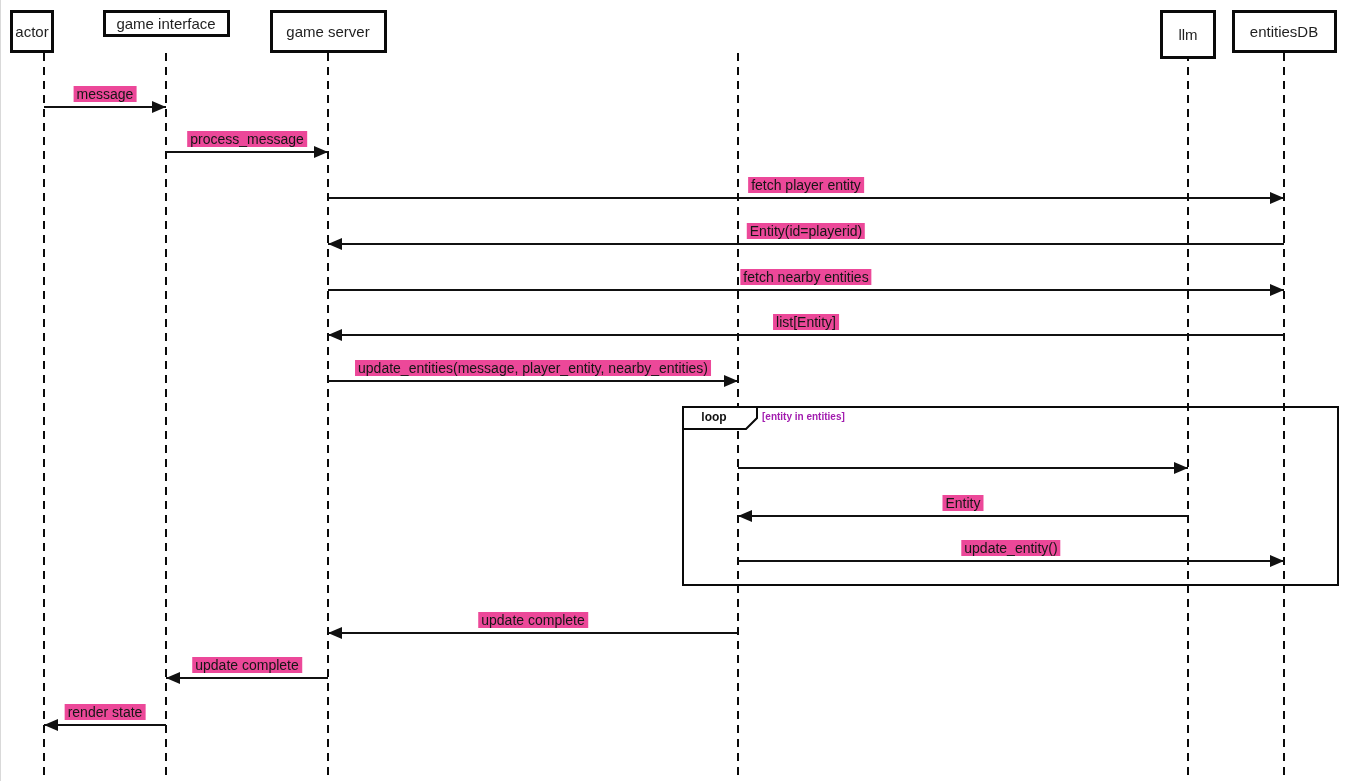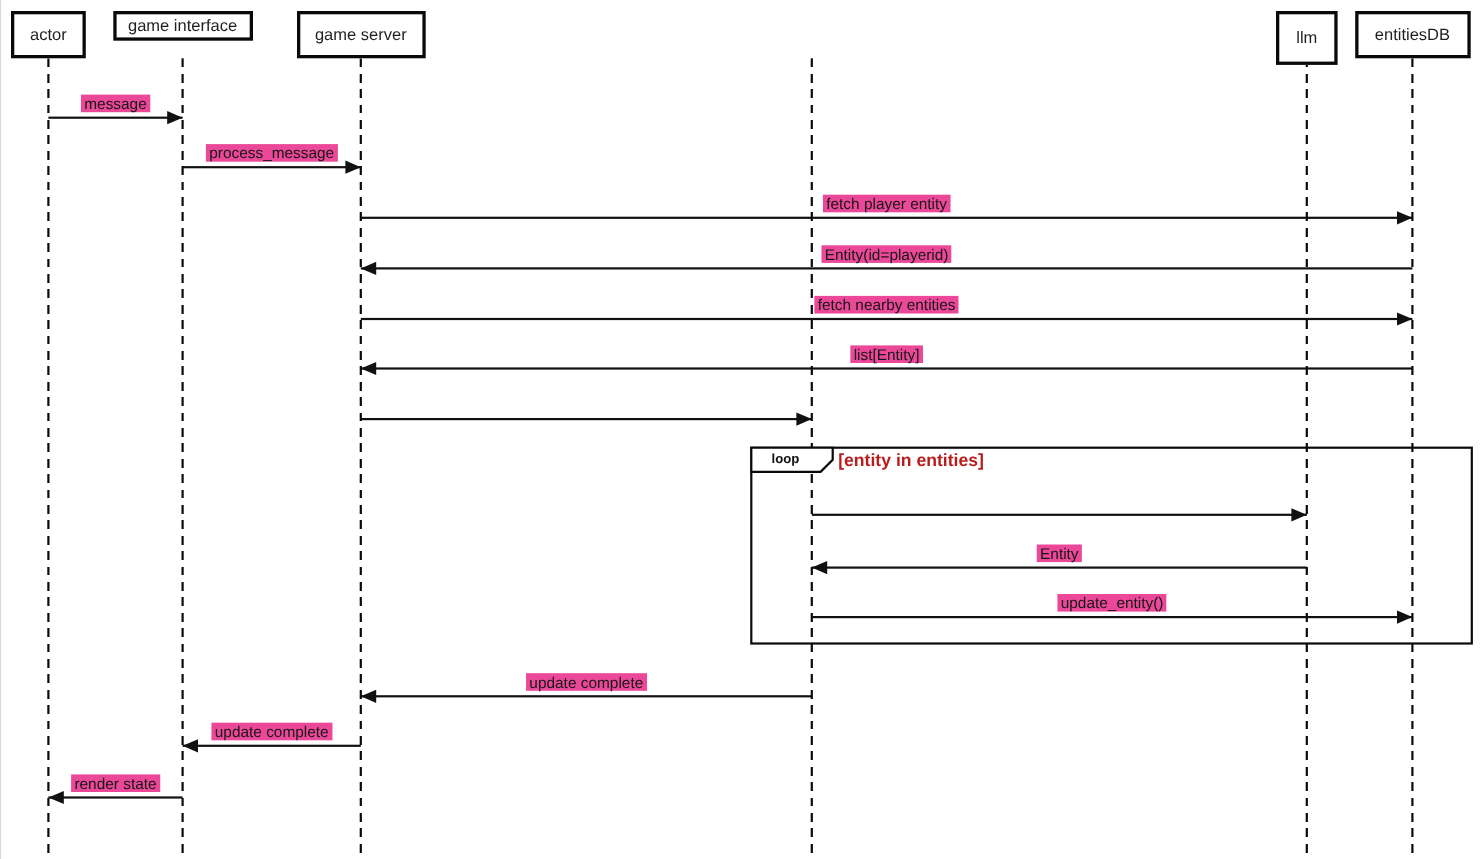--- a/index.html
+++ b/index.html
@@ -73,33 +73,33 @@
     position: absolute;
     width: 64px;
     text-align: center;
     font-size: 12px;
     font-weight: bold;
     color: #111111;
     z-index: 5;
   }
   .loop-guard {
     position: absolute;
-    font-size: 16px;
+    font-size: 10px;
     font-weight: bold;
-    color: #b91c1c;
+    color: #a21caf;
     white-space: nowrap;
     z-index: 4;
   }
 </style>
 </head>
 <body>
 
 <div id="diagram" style="width: 1348px; height: 781px;">
     <div class="lifeline" style="left: 42px; top: 53px; height: 728px;"></div>
-    <div class="participant-box" style="left: 9px; top: 10px; width: 68px; height: 43px;">
+    <div class="participant-box" style="left: 9px; top: 10px; width: 44px; height: 43px;">
       <span class="participant-label">actor</span>
     </div>
     <div class="lifeline" style="left: 164px; top: 53px; height: 728px;"></div>
     <div class="participant-box" style="left: 101.5px; top: 10px; width: 127px; height: 27px;">
       <span class="participant-label">game interface</span>
     </div>
     <div class="lifeline" style="left: 326px; top: 53px; height: 728px;"></div>
     <div class="participant-box" style="left: 268.5px; top: 10px; width: 117px; height: 43px;">
       <span class="participant-label">game server</span>
     </div>
@@ -131,20 +131,21 @@
     <div class="arrowhead ah-left" style="left: 327px; top: 238px;"></div>
     <div class="msg-label" style="left: 805px; top: 223px;">Entity(id=playerid)</div>
     <div class="msg-line" style="left: 327px; top: 289px; width: 956px;"></div>
     <div class="arrowhead ah-right" style="left: 1269px; top: 284px;"></div>
     <div class="msg-label" style="left: 805px; top: 269px;">fetch nearby entities</div>
     <div class="msg-line" style="left: 327px; top: 334px; width: 956px;"></div>
     <div class="arrowhead ah-left" style="left: 327px; top: 329px;"></div>
     <div class="msg-label" style="left: 805px; top: 314px;">list[Entity]</div>
     <div class="msg-line" style="left: 327px; top: 380px; width: 410px;"></div>
     <div class="arrowhead ah-right" style="left: 723px; top: 375px;"></div>
+    <div class="msg-label" style="left: 532px; top: 360px;">update_entities(message, player_entity, nearby_entities)</div>
     <div class="msg-line" style="left: 737px; top: 467px; width: 450px;"></div>
     <div class="arrowhead ah-right" style="left: 1173px; top: 462px;"></div>
     <div class="msg-line" style="left: 737px; top: 515px; width: 450px;"></div>
     <div class="arrowhead ah-left" style="left: 737px; top: 510px;"></div>
     <div class="msg-label" style="left: 962px; top: 495px;">Entity</div>
     <div class="msg-line" style="left: 737px; top: 560px; width: 546px;"></div>
     <div class="arrowhead ah-right" style="left: 1269px; top: 555px;"></div>
     <div class="msg-label" style="left: 1010px; top: 540px;">update_entity()</div>
     <div class="msg-line" style="left: 327px; top: 632px; width: 410px;"></div>
     <div class="arrowhead ah-left" style="left: 327px; top: 627px;"></div>

